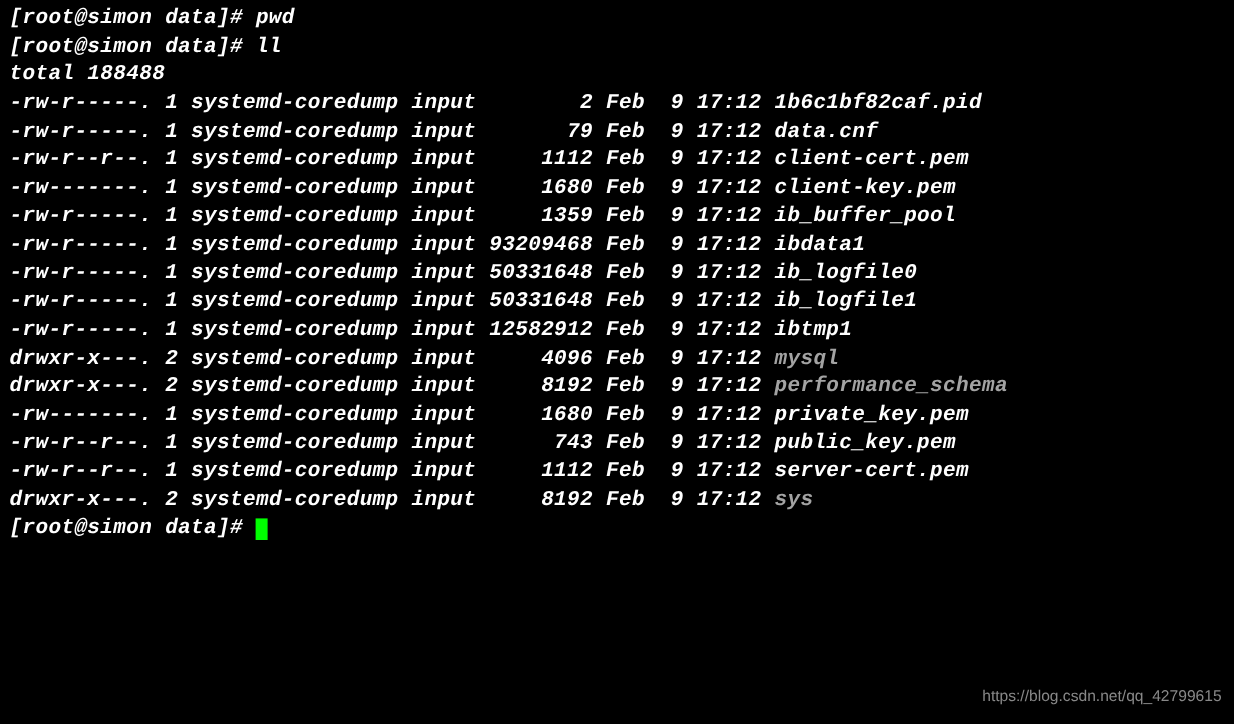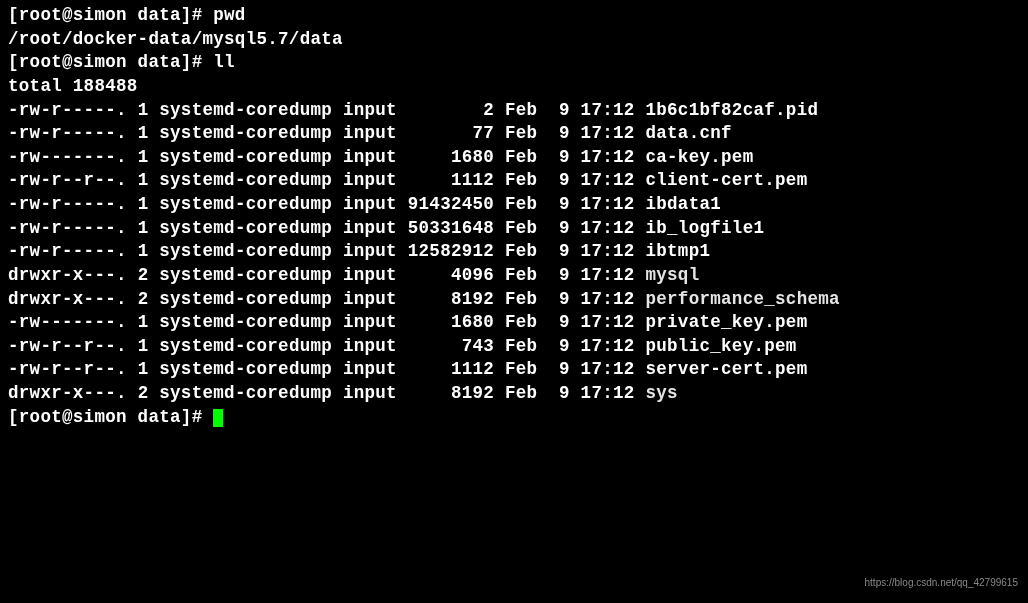--- a/index.html
+++ b/index.html
@@ -16,55 +16,57 @@
       padding: 4px 8px;
       width: 1028px;
       height: 603px;
       overflow: hidden;
       position: relative;
       font-weight: bold;
       letter-spacing: 0.3px;
     }
     .line {
       white-space: pre;
+      font-style: italic;
     }
     .dir {
-      color: #e5e5e5;
+      color: #a3a3a3;
     }
     .cursor {
       display: inline-block;
       width: 10px;
       height: 18px;
       background: #00ff00;
       vertical-align: text-bottom;
     }
     .watermark {
       position: absolute;
       bottom: 14px;
       right: 10px;
-      font-size: 10px;
+      font-size: 13px;
       color: #888;
       font-weight: normal;
       font-family: Arial, sans-serif;
       letter-spacing: 0;
     }
   </style>
 </head>
 <body>
 
 <div id="terminal">
     <div class="line"><span>[root@simon data]# </span><span>pwd</span></div>
-    <div class="line"><span>/root/docker-data/mysql5.7/data</span></div>
     <div class="line"><span>[root@simon data]# </span><span>ll</span></div>
     <div class="line"><span>total 188488</span></div>
     <div class="line"><span>-rw-r-----.</span> <span>1</span> <span>systemd-coredump</span> <span>input</span> <span>       2</span> <span>Feb</span> <span> 9</span> <span>17:12</span> <span class="">1b6c1bf82caf.pid</span></div>
-    <div class="line"><span>-rw-r-----.</span> <span>1</span> <span>systemd-coredump</span> <span>input</span> <span>      77</span> <span>Feb</span> <span> 9</span> <span>17:12</span> <span class="">data.cnf</span></div>
-    <div class="line"><span>-rw-------.</span> <span>1</span> <span>systemd-coredump</span> <span>input</span> <span>    1680</span> <span>Feb</span> <span> 9</span> <span>17:12</span> <span class="">ca-key.pem</span></div>
+    <div class="line"><span>-rw-r-----.</span> <span>1</span> <span>systemd-coredump</span> <span>input</span> <span>      79</span> <span>Feb</span> <span> 9</span> <span>17:12</span> <span class="">data.cnf</span></div>
     <div class="line"><span>-rw-r--r--.</span> <span>1</span> <span>systemd-coredump</span> <span>input</span> <span>    1112</span> <span>Feb</span> <span> 9</span> <span>17:12</span> <span class="">client-cert.pem</span></div>
-    <div class="line"><span>-rw-r-----.</span> <span>1</span> <span>systemd-coredump</span> <span>input</span> <span>91432450</span> <span>Feb</span> <span> 9</span> <span>17:12</span> <span class="">ibdata1</span></div>
+    <div class="line"><span>-rw-------.</span> <span>1</span> <span>systemd-coredump</span> <span>input</span> <span>    1680</span> <span>Feb</span> <span> 9</span> <span>17:12</span> <span class="">client-key.pem</span></div>
+    <div class="line"><span>-rw-r-----.</span> <span>1</span> <span>systemd-coredump</span> <span>input</span> <span>    1359</span> <span>Feb</span> <span> 9</span> <span>17:12</span> <span class="">ib_buffer_pool</span></div>
+    <div class="line"><span>-rw-r-----.</span> <span>1</span> <span>systemd-coredump</span> <span>input</span> <span>93209468</span> <span>Feb</span> <span> 9</span> <span>17:12</span> <span class="">ibdata1</span></div>
+    <div class="line"><span>-rw-r-----.</span> <span>1</span> <span>systemd-coredump</span> <span>input</span> <span>50331648</span> <span>Feb</span> <span> 9</span> <span>17:12</span> <span class="">ib_logfile0</span></div>
     <div class="line"><span>-rw-r-----.</span> <span>1</span> <span>systemd-coredump</span> <span>input</span> <span>50331648</span> <span>Feb</span> <span> 9</span> <span>17:12</span> <span class="">ib_logfile1</span></div>
     <div class="line"><span>-rw-r-----.</span> <span>1</span> <span>systemd-coredump</span> <span>input</span> <span>12582912</span> <span>Feb</span> <span> 9</span> <span>17:12</span> <span class="">ibtmp1</span></div>
     <div class="line"><span>drwxr-x---.</span> <span>2</span> <span>systemd-coredump</span> <span>input</span> <span>    4096</span> <span>Feb</span> <span> 9</span> <span>17:12</span> <span class="dir">mysql</span></div>
     <div class="line"><span>drwxr-x---.</span> <span>2</span> <span>systemd-coredump</span> <span>input</span> <span>    8192</span> <span>Feb</span> <span> 9</span> <span>17:12</span> <span class="dir">performance_schema</span></div>
     <div class="line"><span>-rw-------.</span> <span>1</span> <span>systemd-coredump</span> <span>input</span> <span>    1680</span> <span>Feb</span> <span> 9</span> <span>17:12</span> <span class="">private_key.pem</span></div>
     <div class="line"><span>-rw-r--r--.</span> <span>1</span> <span>systemd-coredump</span> <span>input</span> <span>     743</span> <span>Feb</span> <span> 9</span> <span>17:12</span> <span class="">public_key.pem</span></div>
     <div class="line"><span>-rw-r--r--.</span> <span>1</span> <span>systemd-coredump</span> <span>input</span> <span>    1112</span> <span>Feb</span> <span> 9</span> <span>17:12</span> <span class="">server-cert.pem</span></div>
     <div class="line"><span>drwxr-x---.</span> <span>2</span> <span>systemd-coredump</span> <span>input</span> <span>    8192</span> <span>Feb</span> <span> 9</span> <span>17:12</span> <span class="dir">sys</span></div>
     <div class="line"><span>[root@simon data]# </span><span class="cursor"></span></div>
   </div>

